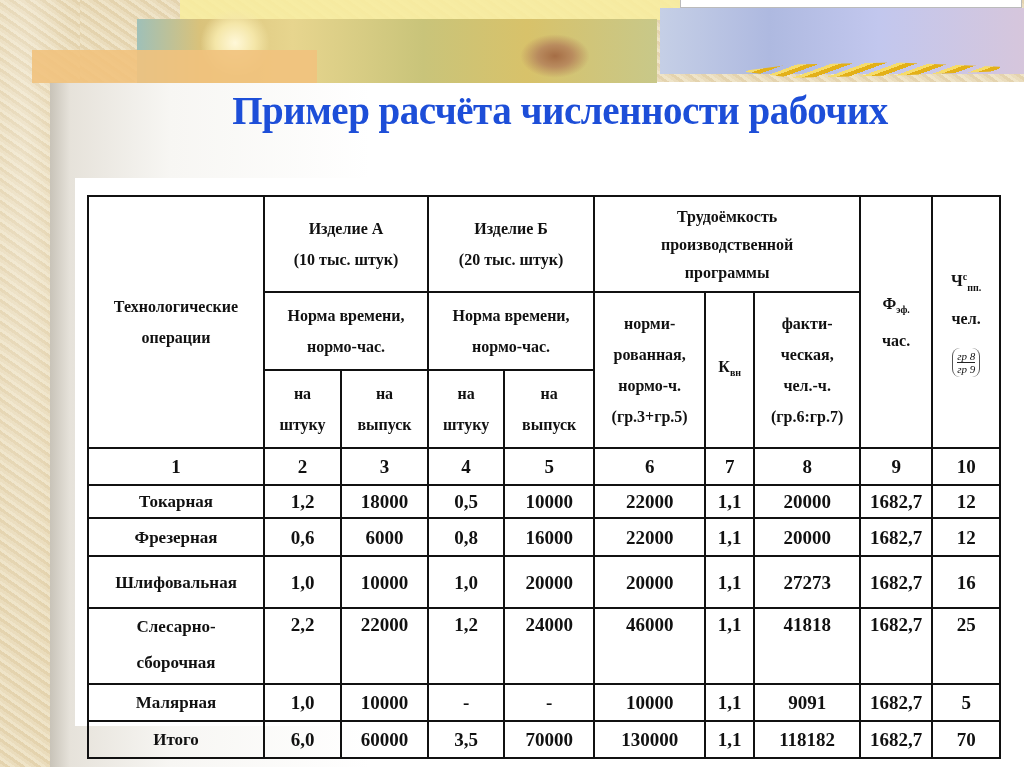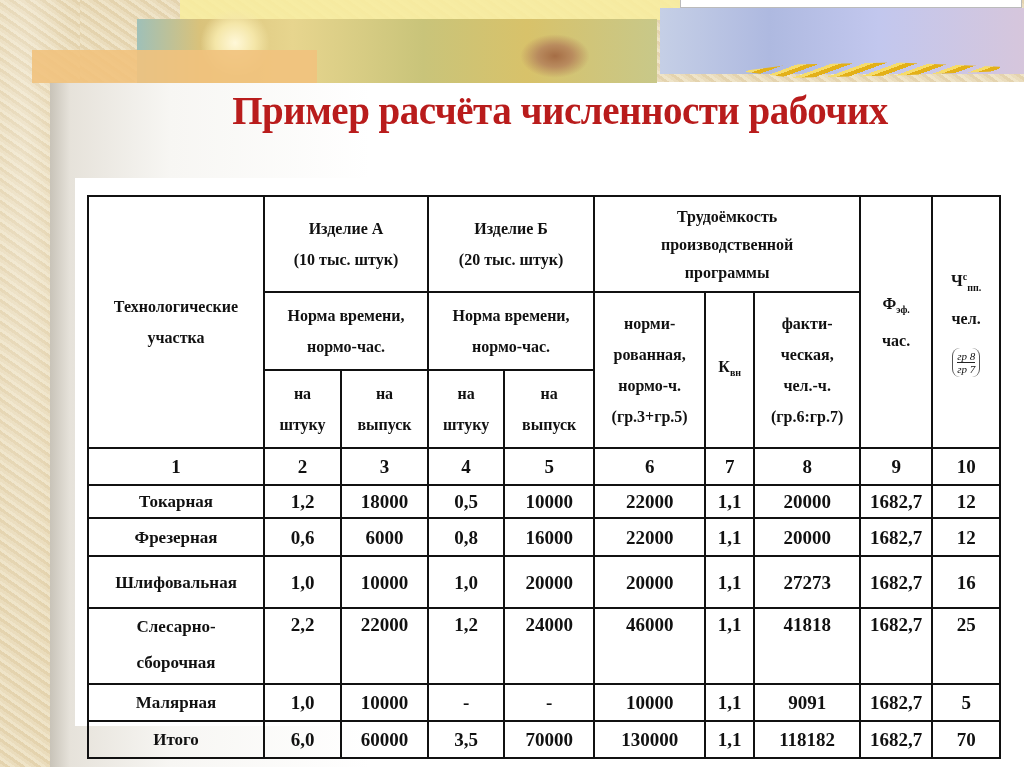--- a/index.html
+++ b/index.html
@@ -21,21 +21,21 @@
     background:radial-gradient(circle,#fff8d8 0,#f4e6a8 40%,transparent 70%);}
   .leaf2{position:absolute;left:520px;top:34px;width:70px;height:44px;
     background:radial-gradient(ellipse,#a56d45 0,#b98b5e 35%,transparent 70%);}
   .band-blue{position:absolute;left:660px;top:8px;width:364px;height:66px;
     background:linear-gradient(90deg,#c5cfe6 0,#aeb9e0 30%,#c2c7ee 60%,#d6c6dc 100%);}
   .white-box{position:absolute;left:680px;top:0;width:340px;height:7px;background:#fff;border:1px solid #bbb;border-top:none;}
   .wheat{position:absolute;left:740px;top:58px;width:260px;height:22px;
     background:repeating-linear-gradient(-20deg,#e3b018 0 4px,#f6dc6a 4px 7px,transparent 7px 11px);
     clip-path:polygon(0 60%,20% 30%,60% 20%,100% 40%,100% 60%,60% 80%,20% 90%);}
   .title{position:absolute;left:120px;top:90px;width:880px;text-align:center;
-    color:#b91c1c;font-weight:bold;font-size:39px;line-height:42px;letter-spacing:-.5px;}
+    color:#1d4ed8;font-weight:bold;font-size:39px;line-height:42px;letter-spacing:-.5px;}
   .table-backdrop{position:absolute;left:75px;top:178px;width:934px;height:548px;background:#fff;}
   table.data{position:absolute;left:87px;top:195px;border-collapse:collapse;
     font-family:"Liberation Serif","DejaVu Serif",serif;font-size:17px;color:#111;}
   table.data td{border:2px solid #111;text-align:center;vertical-align:middle;padding:0 2px;line-height:31px;font-weight:bold;}
   td.h{font-weight:bold;font-size:16px;line-height:29px;vertical-align:top;padding-top:4px;}
   td.hmid{vertical-align:middle;}
   td.left{text-align:left;padding-left:9px;}
   td.num{font-size:19px;}
   .frac{display:inline-block;font-style:italic;font-size:11px;line-height:12px;font-weight:normal;
     border-left:1px solid #555;border-right:1px solid #555;border-radius:8px;padding:2px 4px;}
@@ -71,39 +71,39 @@
       <col style="width:75px">
       <col style="width:90px">
     <col style="width:111px">
       <col style="width:49px">
       <col style="width:106px">
       <col style="width:72px">
       <col style="width:68px">
   </colgroup>
   <tbody>
       <tr style="height:96px">
-    <td class="h hmid" rowspan="3">Технологические участка</td>
+    <td class="h hmid" rowspan="3">Технологические операции</td>
     <td class="h" colspan="2">
       <div>Изделие А</div>
       <div>(10 тыс. штук)</div>
     </td>
     <td class="h" colspan="2">
       <div>Изделие Б</div>
       <div>(20 тыс. штук)</div>
     </td>
     <td class="h" colspan="3" style="line-height:28px;padding:2px 40px 0">Трудоёмкость производственной программы</td>
     <td class="h hmid" rowspan="3">
       <div><span>Ф</span><sub>эф.</sub></div>
       <div>час.</div>
     </td>
     <td class="h hmid" rowspan="3">
       <div><span>Ч</span><sup>с</sup><sub>пп.</sub></div>
       <div>чел.</div>
       <div style="margin-top:14px"><span class="frac">
-        <div>гр 8</div><div class="line">гр 7</div>
+        <div>гр 8</div><div class="line">гр 9</div>
       </span></div>
     </td>
   </tr>
   <tr style="height:62px">
     <td class="h" colspan="2" style="padding:0 8px">Норма времени, нормо-час.</td>
     <td class="h" colspan="2" style="padding:0 8px">Норма времени, нормо-час.</td>
     <td class="h hmid" rowspan="2" style="padding:15px 6px">норми-рованная, нормо-ч. (гр.3+гр.5)</td>
     <td class="h hmid" rowspan="2"><span>К</span><sub>вн</sub></td>
     <td class="h hmid" rowspan="2" style="padding:0 8px">факти-ческая, чел.-ч. (гр.6:гр.7)</td>
   </tr>

